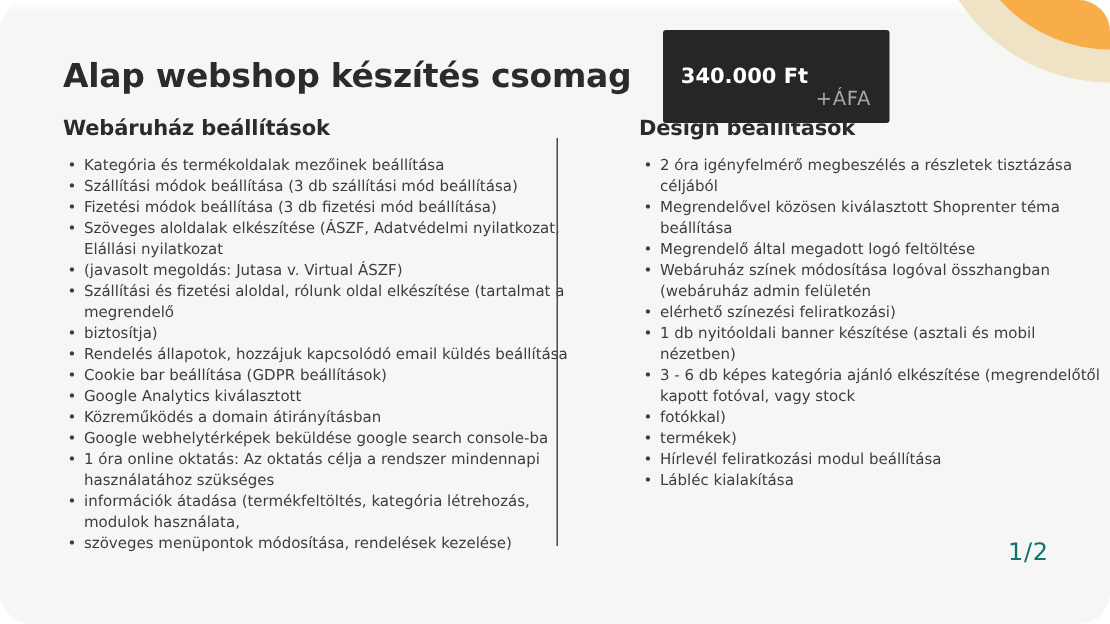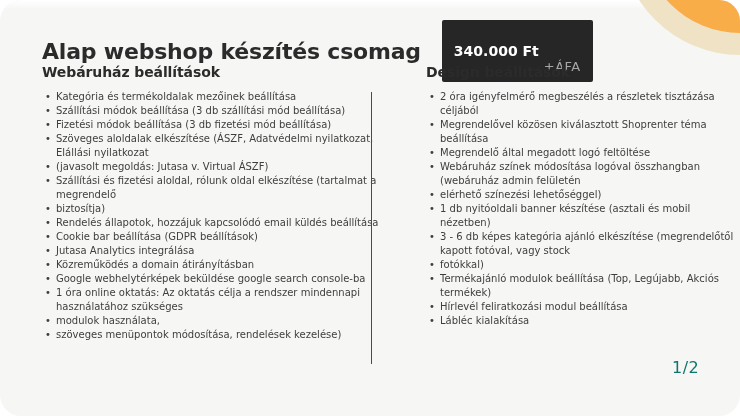--- a/index.html
+++ b/index.html
@@ -45,21 +45,21 @@
     color:#ffffff;
     padding:7px 12px 8px 12px;
     border-radius:2px;
     font-size:14px;
     display:flex;align-items:center;gap:5px;
     white-space:nowrap;
   }
   .badge .price{font-weight:bold;}
   .badge .suffix{color:var(--badge-suffix);font-size:13px;font-weight:normal;letter-spacing:0.5px;margin-top:32px;}
 
-  .col{position:absolute;top:64px;z-index:3;}
+  .col{position:absolute;top:78px;z-index:3;}
   .col-left{left:42px;width:322px;}
   .col-right{left:400px;width:324px;margin-left:26px;}
   .col h2{
     margin:0;
     font-size:14px;font-weight:bold;
     color:var(--ink);
     letter-spacing:-0.1px;
   }
   .col ul{
     margin:10px 0 0 2px;padding:0;list-style:none;
@@ -136,40 +136,41 @@
         <li class="line">
           <span class="dot">•</span>
           <span class="txt">Rendelés állapotok, hozzájuk kapcsolódó email küldés beállítása</span>
         </li>
         <li class="line">
           <span class="dot">•</span>
           <span class="txt">Cookie bar beállítása (GDPR beállítások)</span>
         </li>
         <li class="line">
           <span class="dot">•</span>
-          <span class="txt">Jutasa Analytics integrálása</span>
+          <span class="txt">Google Analytics kiválasztott</span>
         </li>
         <li class="line">
           <span class="dot">•</span>
           <span class="txt">Közreműködés a domain átirányításban</span>
         </li>
         <li class="line">
           <span class="dot">•</span>
           <span class="txt">Google webhelytérképek beküldése google search console-ba</span>
         </li>
         <li class="line">
           <span class="dot">•</span>
           <span class="txt">1 óra online oktatás: Az oktatás célja a rendszer mindennapi</span>
         </li>
         <li class="line cont">
           
           <span class="txt">használatához szükséges</span>
         </li>
         <li class="line">
           <span class="dot">•</span>
+          <span class="txt">információk átadása (termékfeltöltés, kategória létrehozás,</span>
         </li>
         <li class="line cont">
           
           <span class="txt">modulok használata,</span>
         </li>
         <li class="line">
           <span class="dot">•</span>
           <span class="txt">szöveges menüpontok módosítása, rendelések kezelése)</span>
         </li>
       </ul>
@@ -204,21 +205,21 @@
         <li class="line">
           <span class="dot">•</span>
           <span class="txt">Webáruház színek módosítása logóval összhangban</span>
         </li>
         <li class="line cont">
           
           <span class="txt">(webáruház admin felületén</span>
         </li>
         <li class="line">
           <span class="dot">•</span>
-          <span class="txt">elérhető színezési lehetőséggel)</span>
+          <span class="txt">elérhető színezési feliratkozási)</span>
         </li>
         <li class="line">
           <span class="dot">•</span>
           <span class="txt">1 db nyitóoldali banner készítése (asztali és mobil</span>
         </li>
         <li class="line cont">
           
           <span class="txt">nézetben)</span>
         </li>
         <li class="line">
@@ -228,21 +229,20 @@
         <li class="line cont">
           
           <span class="txt">kapott fotóval, vagy stock</span>
         </li>
         <li class="line">
           <span class="dot">•</span>
           <span class="txt">fotókkal)</span>
         </li>
         <li class="line">
           <span class="dot">•</span>
-          <span class="txt">Termékajánló modulok beállítása (Top, Legújabb, Akciós</span>
         </li>
         <li class="line cont">
           
           <span class="txt">termékek)</span>
         </li>
         <li class="line">
           <span class="dot">•</span>
           <span class="txt">Hírlevél feliratkozási modul beállítása</span>
         </li>
         <li class="line">

